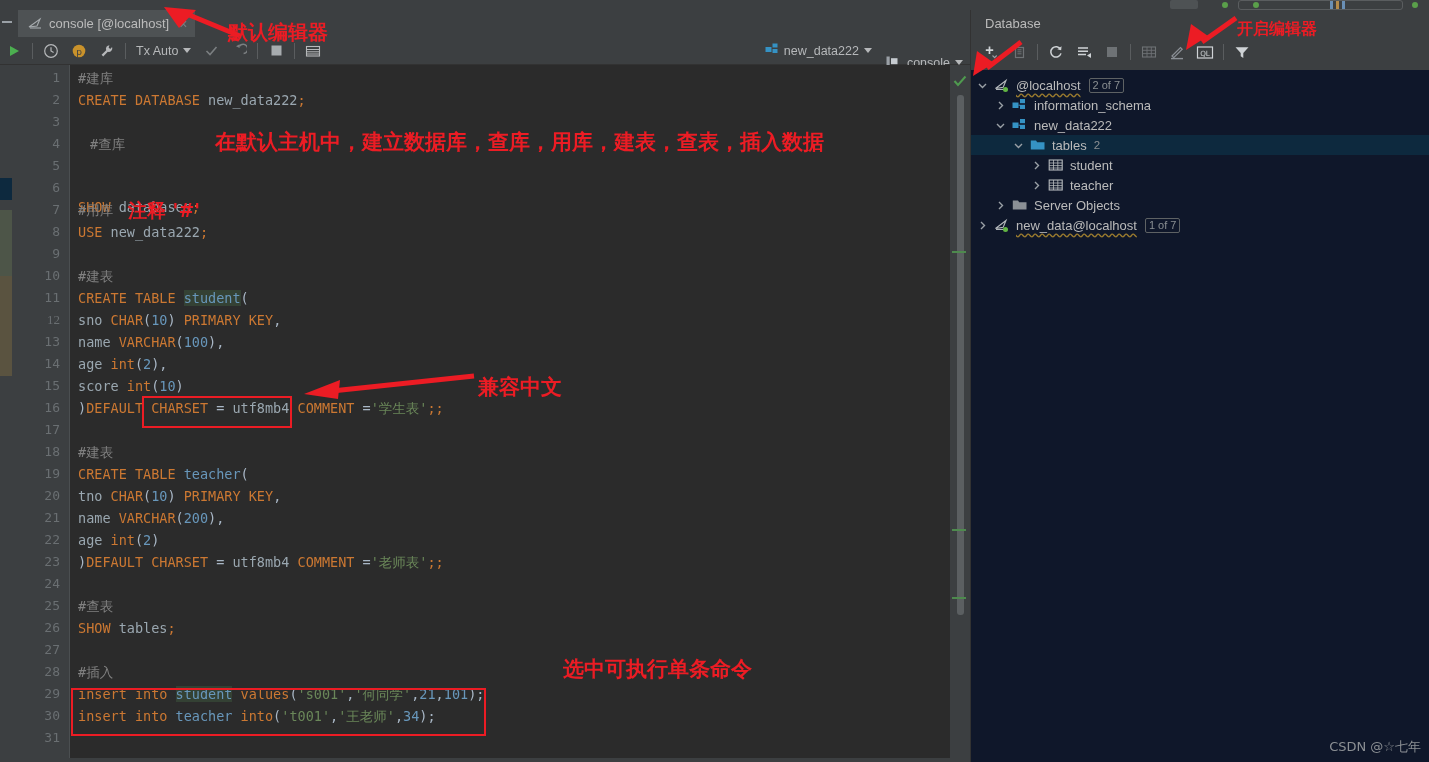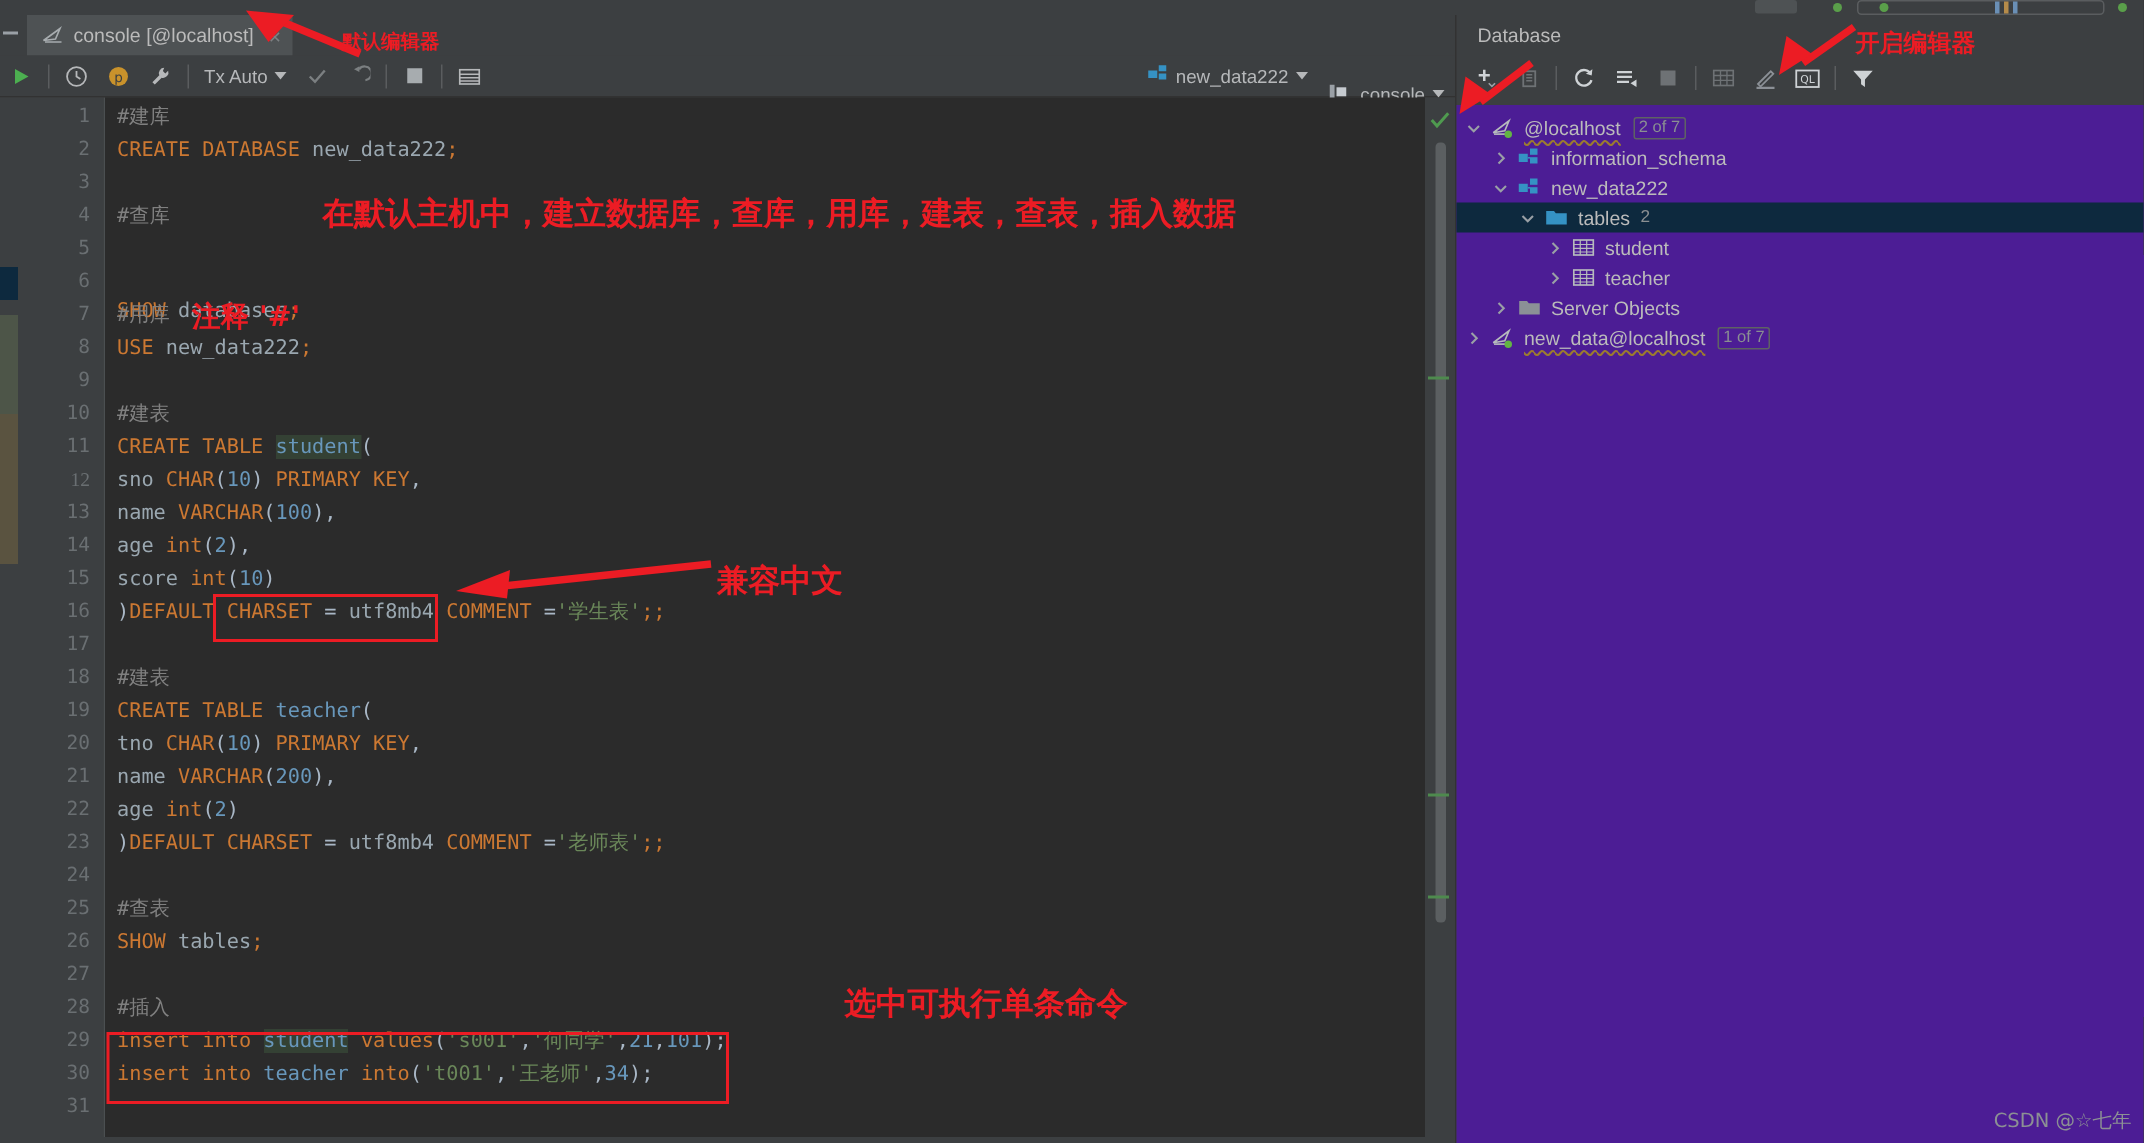--- a/index.html
+++ b/index.html
@@ -112,21 +112,21 @@
   }
   .db-title {
     position:absolute; left:0; top:0; width:459px; height:27px;
     display:flex; align-items:center; padding-left:14px;
     color:#bbbbbb; font-size:13px;
   }
   .db-toolbar {
     position:absolute; left:0; top:28px; width:459px; height:28px;
     display:flex; align-items:center; padding-left:6px;
   }
-  .db-tree { position:absolute; left:0; top:60px; width:459px; height:692px; background:#4c1d95; }
+  .db-tree { position:absolute; left:0; top:60px; width:459px; height:692px; background:#0f172a; }
   .trow {
     position:absolute; left:0; width:459px; height:20px;
     display:flex; align-items:center; color:#bbbbbb; font-size:13px;
     cursor:default;
   }
   .trow.sel { background:#0d293e; }
   .twist { width:13px; height:13px; position:relative; flex:0 0 auto; }
   .tlabel { margin-left:6px; }
   .tbadge {
     margin-left:8px; font-size:11px; color:#8a8f92;
@@ -320,21 +320,21 @@
         </div>
       </div>
       <div class="fold-stem" style="top: 414px; height: 83px;"></div>
     </div>
 
   <div class="codearea">
 
   <div class="cline" style="top: 2px;"><span class="cm">#建库</span></div>
       <div class="cline" style="top: 24px;"><span class="k">CREATE DATABASE </span><span class="id">new_data222</span><span class="k">;</span></div>
       <div class="cline" style="top: 46px;"></div>
-      <div class="cline" style="top: 68px;"><span class="cm">#查库</span></div>
+      <div class="cline" style="top: 68px; margin-left: 12px;"><span class="cm">#查库</span></div>
       <div class="cline" style="top: 90px; margin-top: 41px;"><span class="k">SHOW </span><span class="id">databases</span><span class="k">;</span></div>
       <div class="cline" style="top: 112px;"></div>
       <div class="cline" style="top: 134px;"><span class="cm">#用库</span></div>
       <div class="cline" style="top: 156px;"><span class="k">USE </span><span class="id">new_data222</span><span class="k">;</span></div>
       <div class="cline" style="top: 178px;"></div>
       <div class="cline" style="top: 200px;"><span class="cm">#建表</span></div>
       <div class="cline" style="top: 222px;"><span class="k">CREATE TABLE </span><span class="tb hl">student</span><span class="pn">(</span></div>
       <div class="cline" style="top: 244px;"><span class="id">sno</span><span class="pn"> </span><span class="k">CHAR</span><span class="pn">(</span><span class="nm">10</span><span class="pn">) </span><span class="k">PRIMARY KEY</span><span class="pn">,</span></div>
       <div class="cline" style="top: 266px;"><span class="id">name</span><span class="pn"> </span><span class="k">VARCHAR</span><span class="pn">(</span><span class="nm">100</span><span class="pn">),</span></div>
       <div class="cline" style="top: 288px;"><span class="id">age</span><span class="pn"> </span><span class="k">int</span><span class="pn">(</span><span class="nm">2</span><span class="pn">),</span></div>
@@ -536,21 +536,21 @@
           <span class="tlabel squiggle">new_data@localhost</span>
           <span class="tbadge">1 of 7</span>
         </div>
       </div>
   </div>
 
   <svg class="arrow" style="left:152px;top:2px;width:90px;height:40px;" viewBox="0 0 90 40">
     <path d="M88 34 L30 10" stroke="#ec1c24" stroke-width="5" fill="none"></path>
     <path d="M12 5 L44 8 L27 26 Z" fill="#ec1c24"></path>
   </svg>
-  <div class="anno" style="left:228px;top:19px;font-size:13px;">默认编辑器</div>
+  <div class="anno" style="left:228px;top:19px;font-size:20px;">默认编辑器</div>
 
   <div class="anno" style="left:215px;top:128px;font-size:21px;">在默认主机中，建立数据库，查库，用库，建表，查表，插入数据</div>
 
   <div class="anno" style="left:128px;top:198px;font-size:19px;">注释 '#'</div>
 
   <svg class="arrow" style="left:302px;top:372px;width:175px;height:34px;" viewBox="0 0 175 34">
     <path d="M172 4 L30 19" stroke="#ec1c24" stroke-width="5" fill="none"></path>
     <path d="M2 22 L38 8 L36 27 Z" fill="#ec1c24"></path>
   </svg>
   <div class="anno" style="left:478px;top:373px;font-size:21px;">兼容中文</div>

